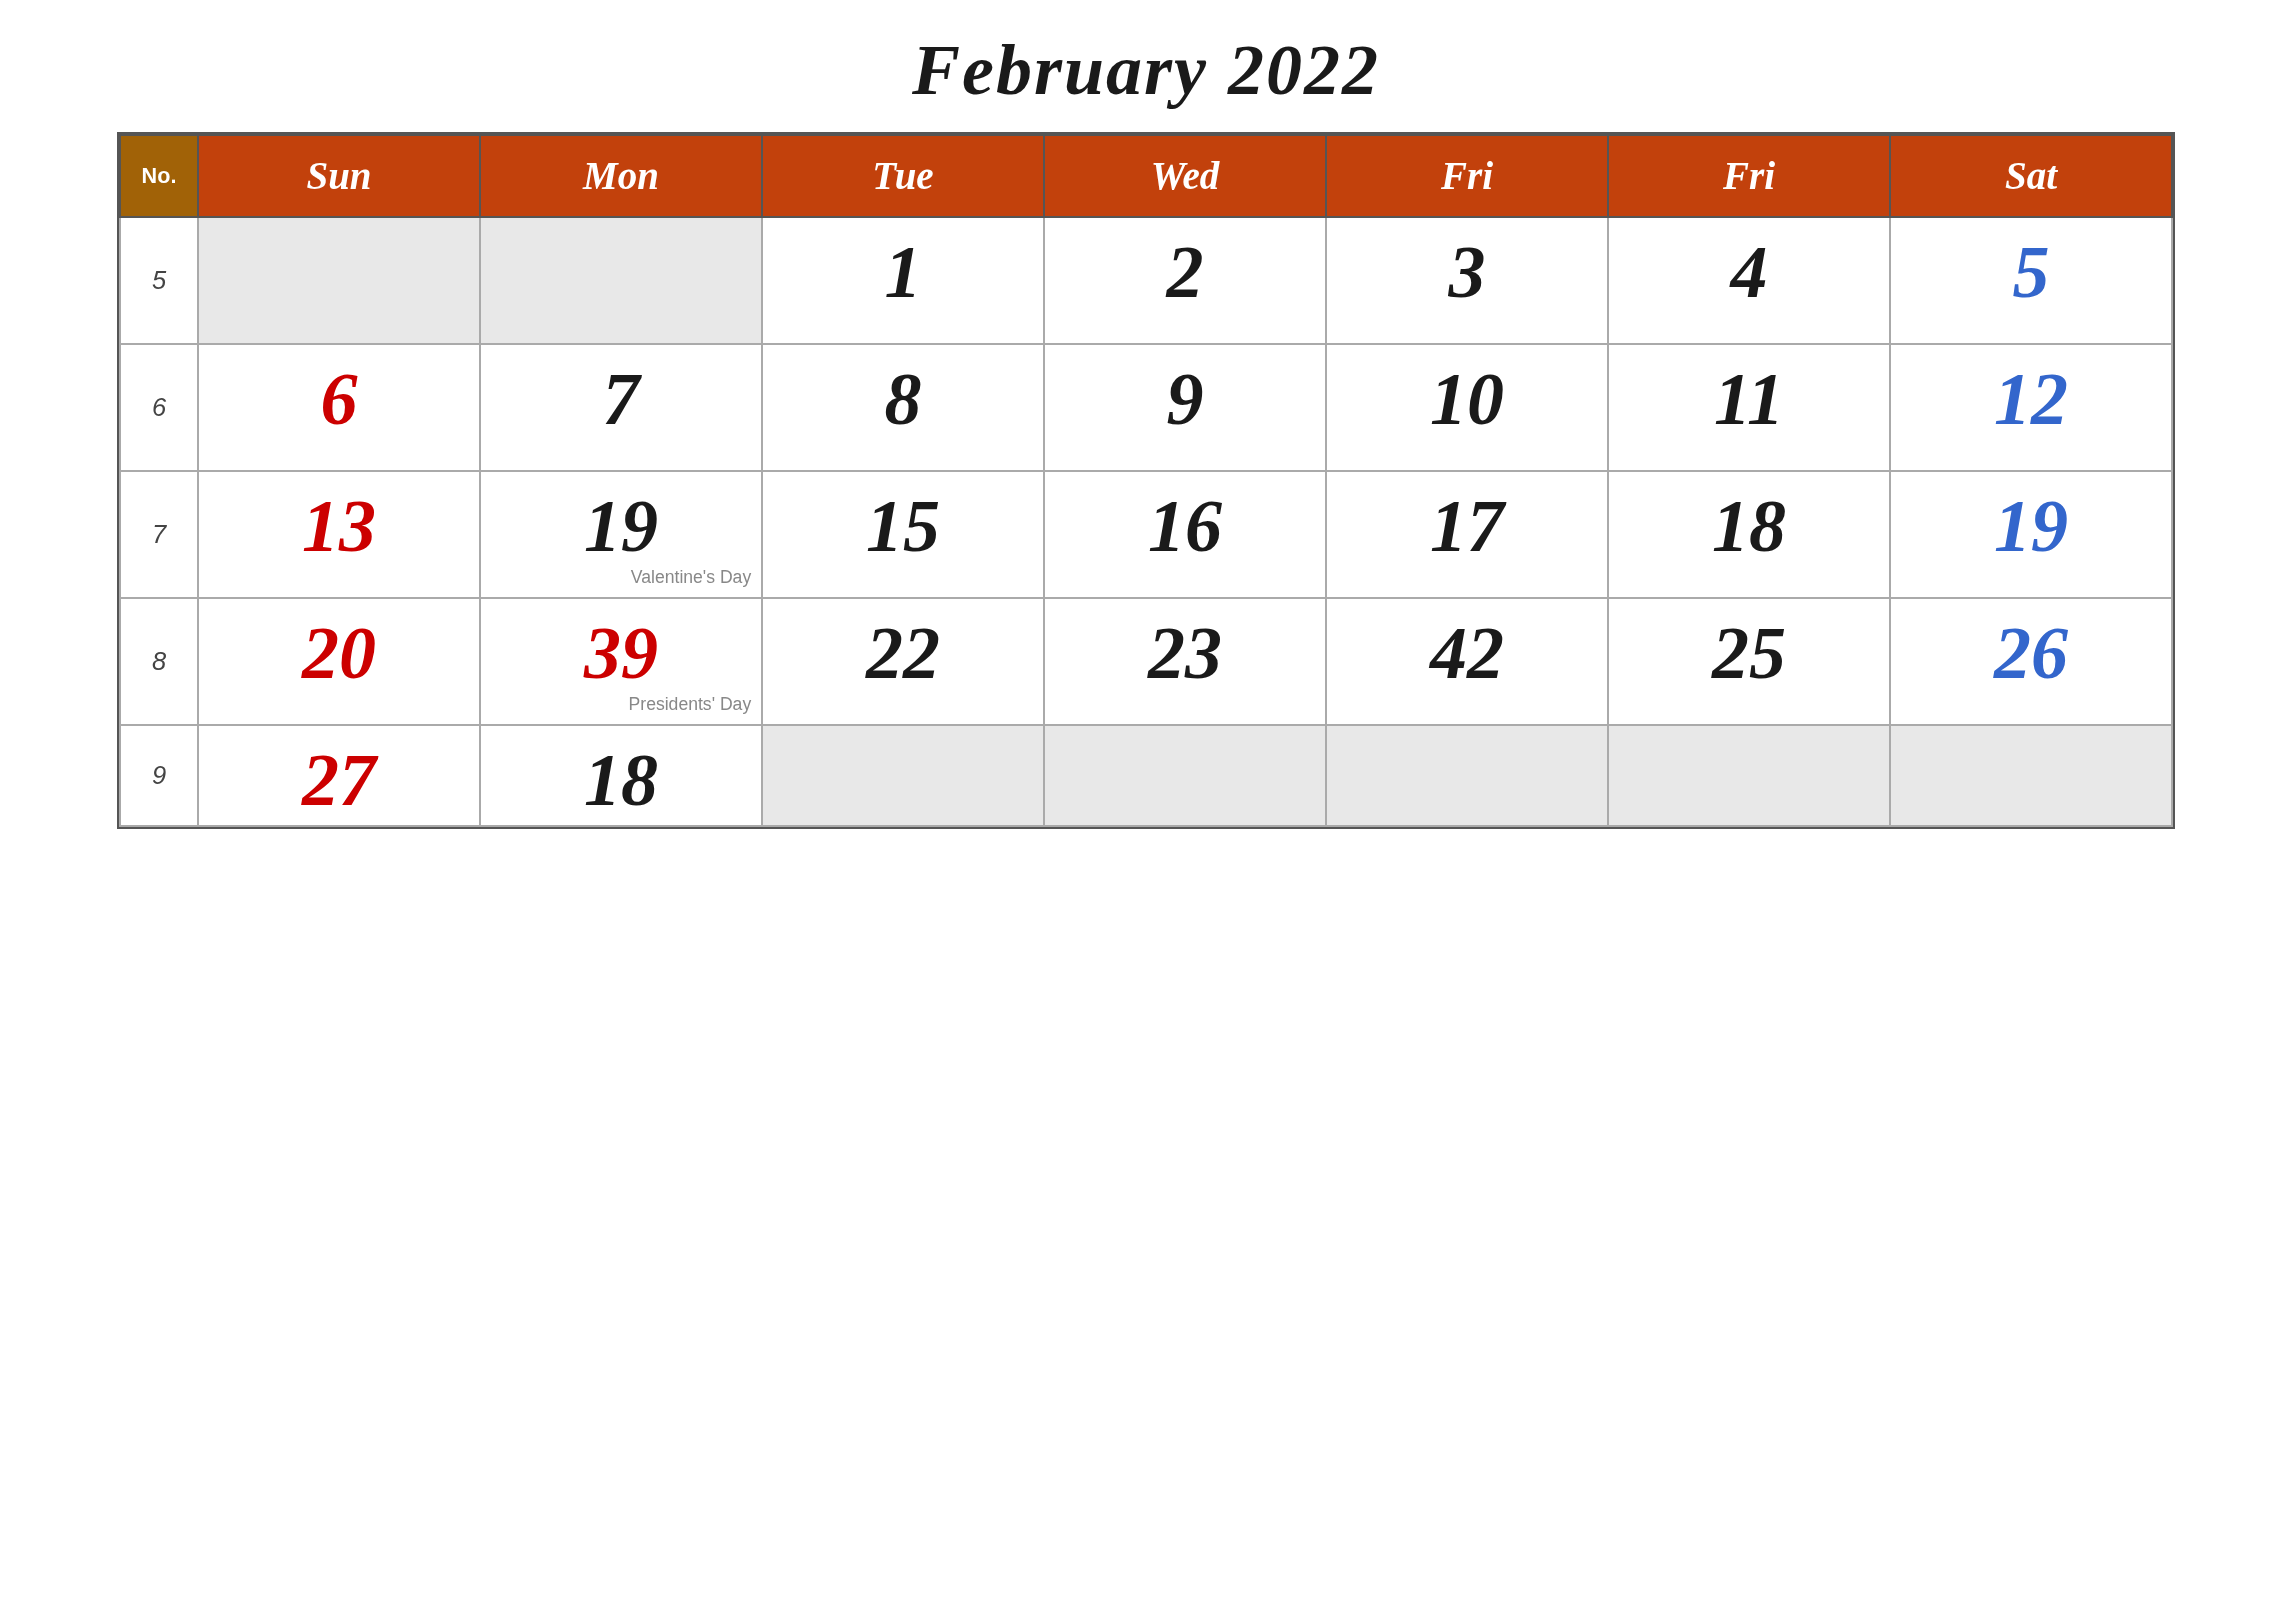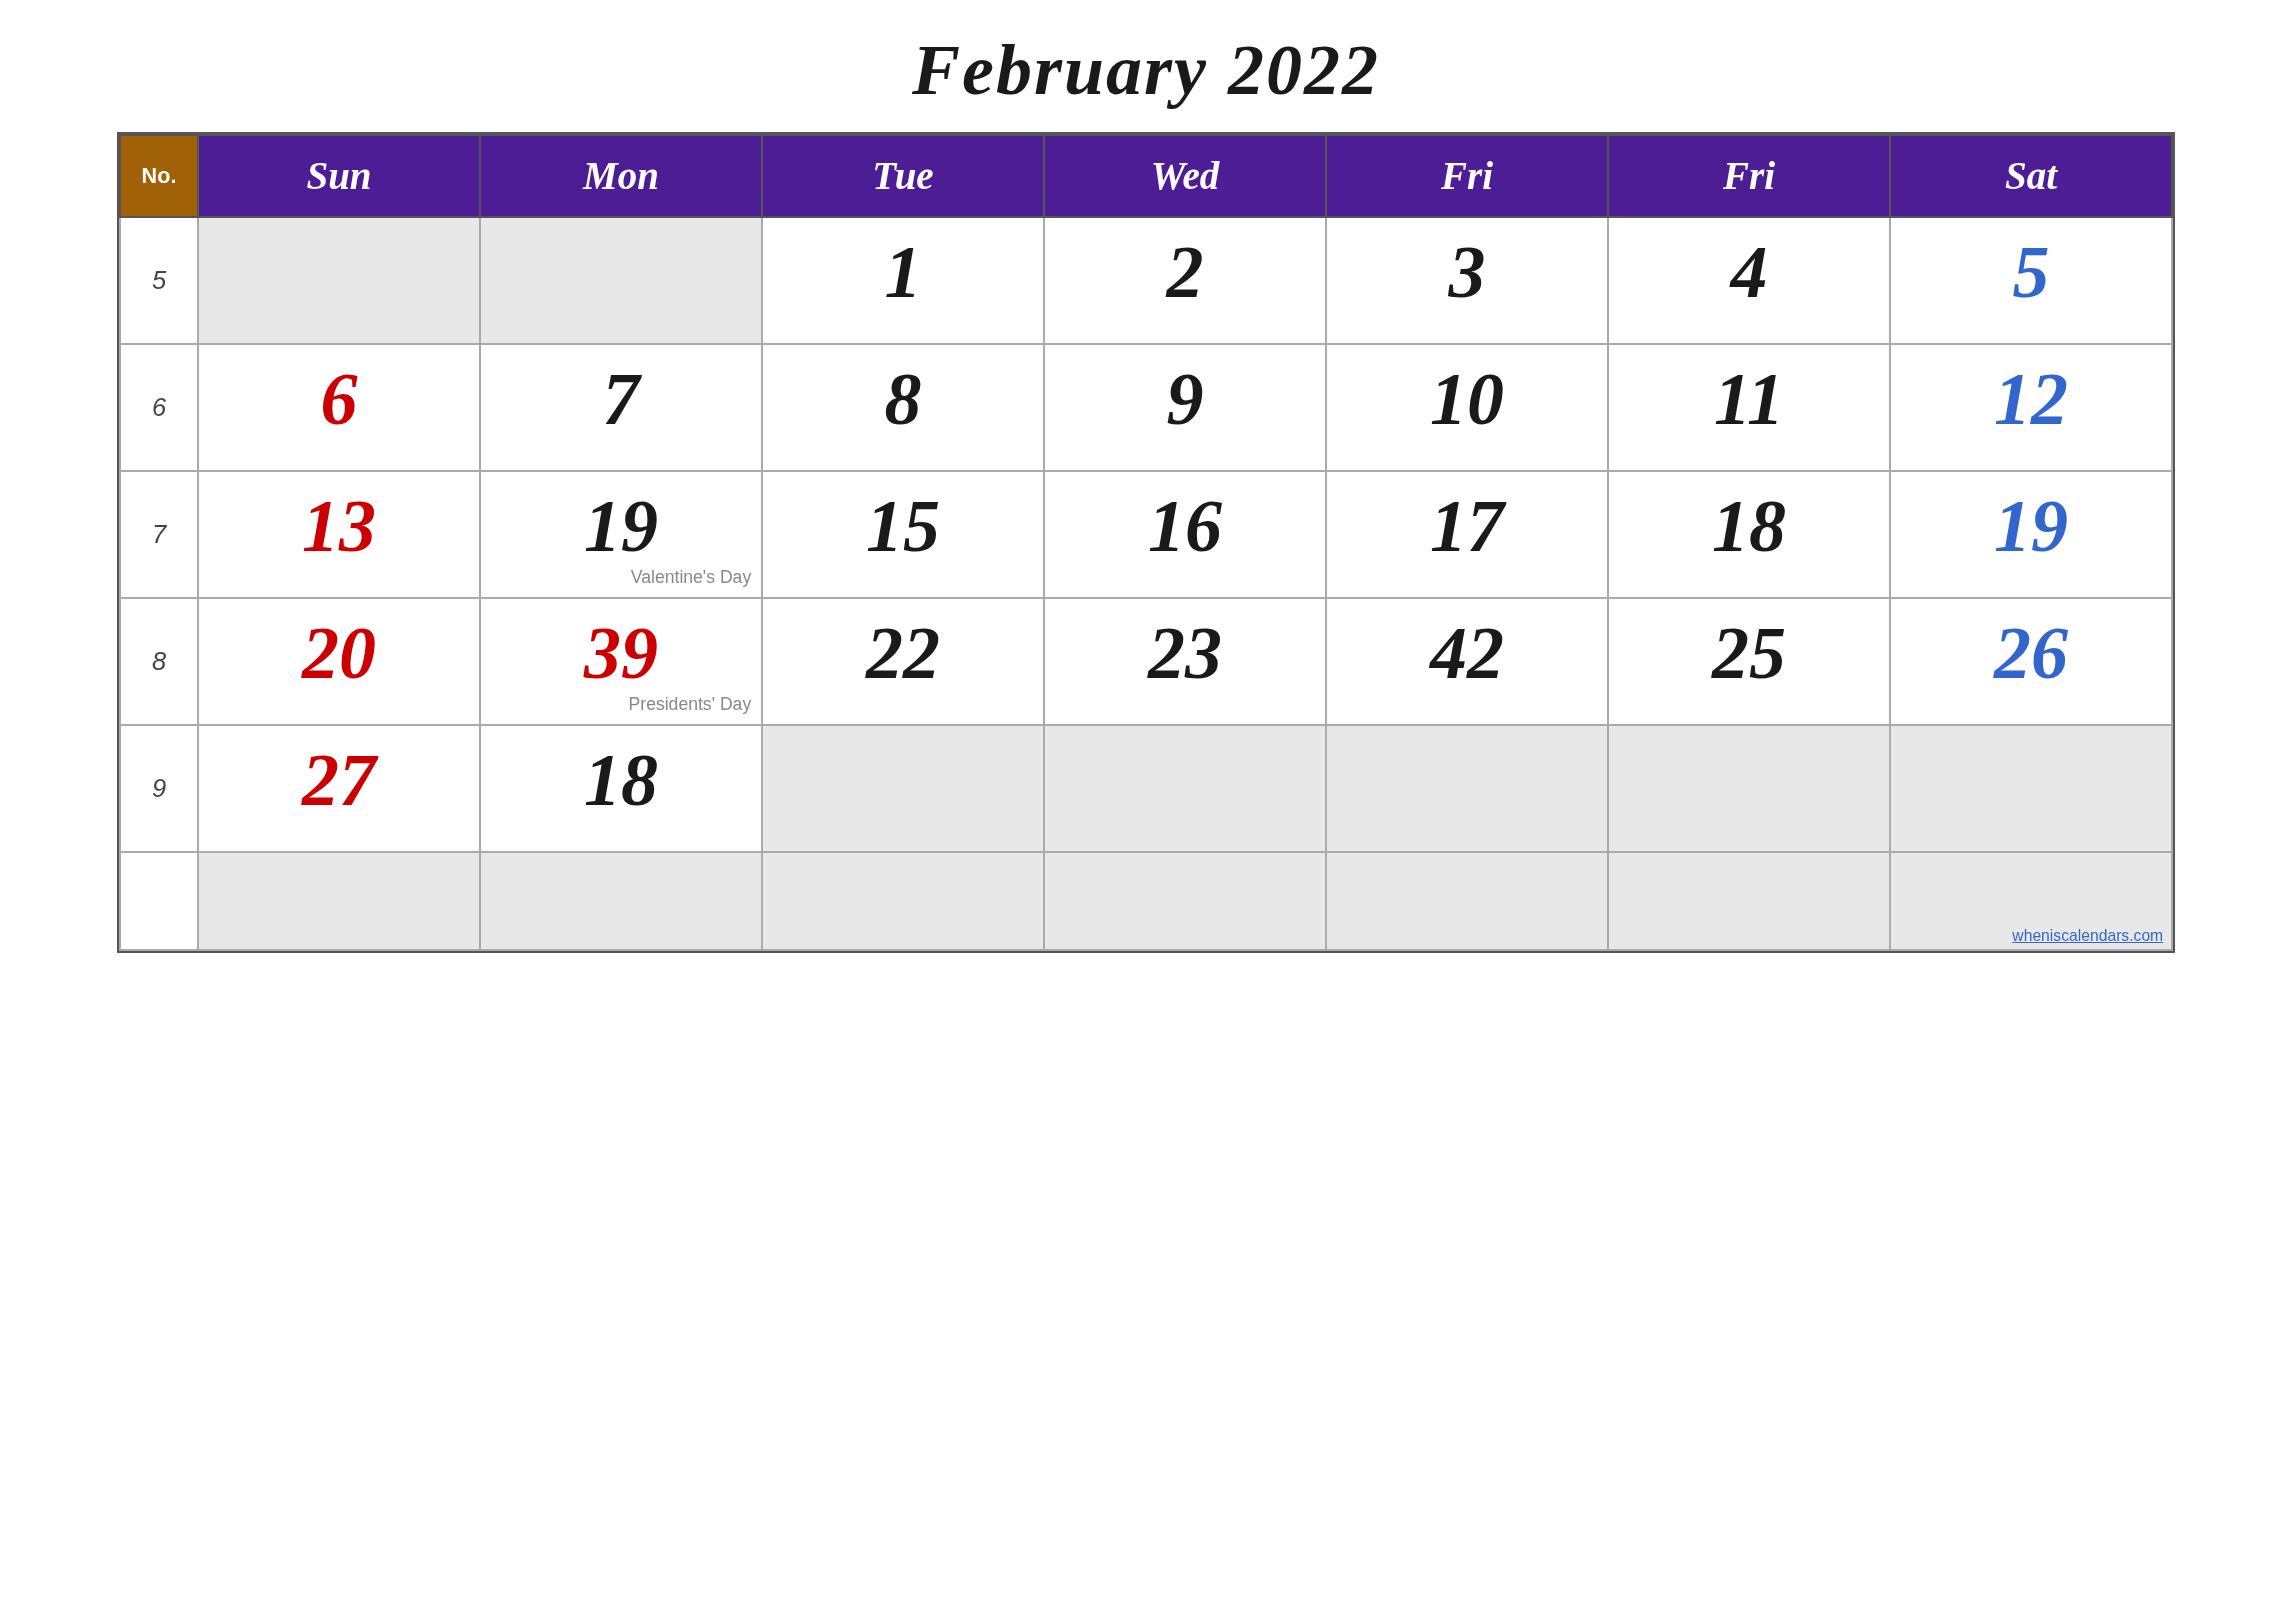--- a/index.html
+++ b/index.html
@@ -31,21 +31,21 @@
       border: 2px solid #555;
     }
 
     table {
       width: 100%;
       border-collapse: collapse;
     }
 
     
     thead tr th {
-      background: #4c1d95;
+      background: #c2410c;
       color: #ffffff;
       font-size: 39px;
       font-weight: 700;
       text-align: center;
       padding: 17.6px 9.8px;
       border: 2px solid #555;
       font-family: 'Georgia', serif;
       font-style: italic;
     }
 
@@ -238,26 +238,16 @@
           </td>
           <td class="day-cell">
             <span class="day-number black">18</span>
           </td>
           <td class="empty-cell"></td>
           <td class="empty-cell"></td>
           <td class="empty-cell"></td>
           <td class="empty-cell"></td>
           <td class="empty-cell"></td>
         </tr>
-        <tr>
-          <td class="no-col"></td>
-          <td class="empty-cell"></td>
-          <td class="empty-cell"></td>
-          <td class="empty-cell"></td>
-          <td class="empty-cell"></td>
-          <td class="empty-cell"></td>
-          <td class="empty-cell"></td>
-          <td class="empty-cell" style="vertical-align: bottom; text-align: right; padding: 3.9px 7.8px;"><a href="#" style="color: rgb(51, 102, 204); font-size: 15.7px;">wheniscalendars.com</a></td>
-        </tr>
       </tbody>
   </table>
 </div>
 
 
 </body></html>

